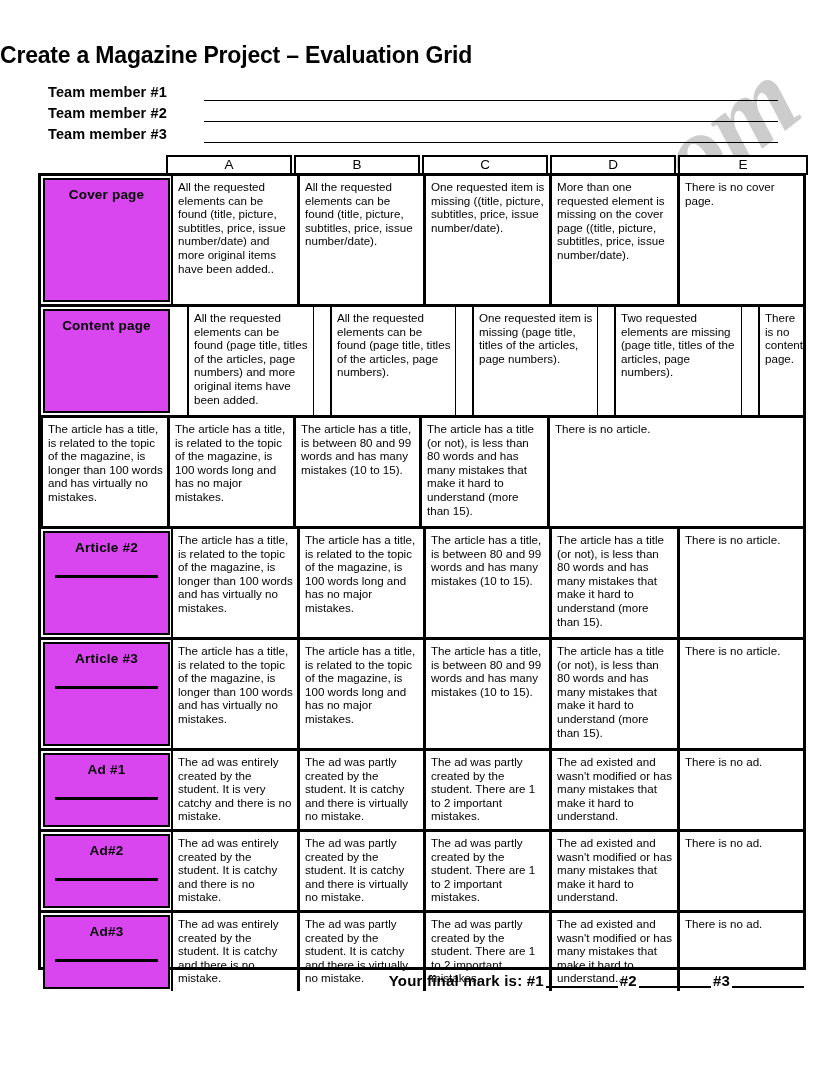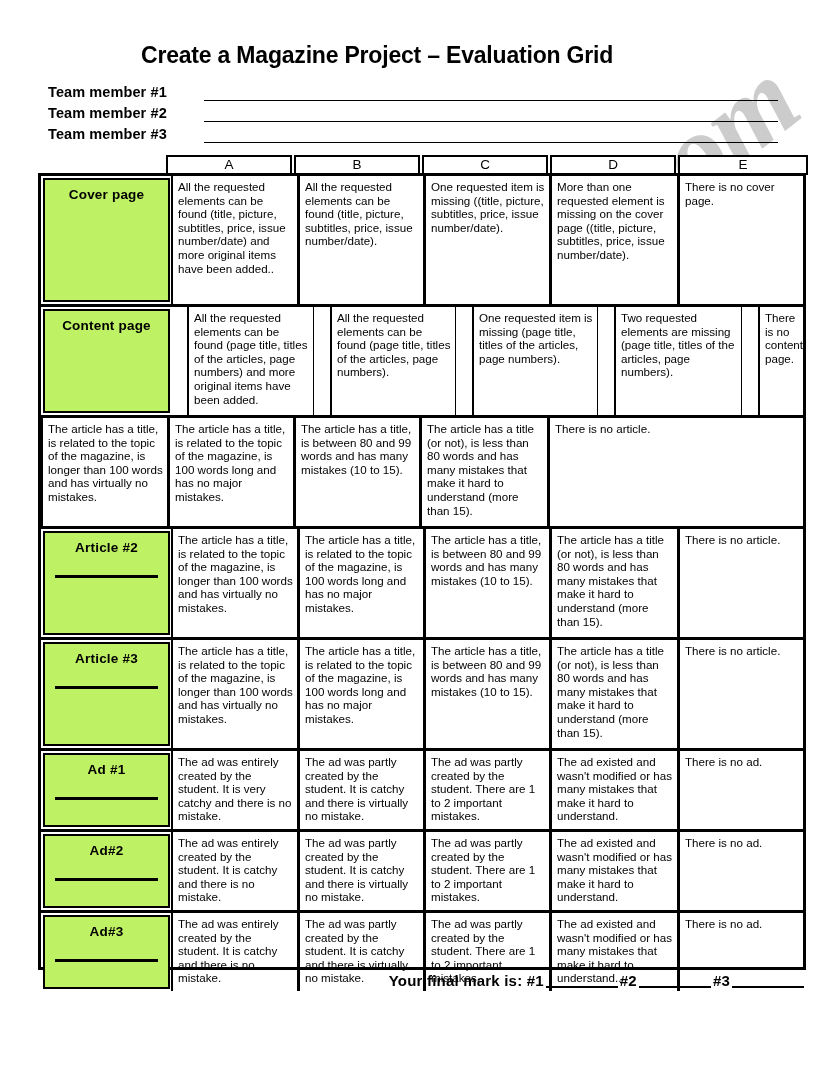--- a/index.html
+++ b/index.html
@@ -41,21 +41,20 @@
     transform: rotate(-38deg);
     transform-origin: 0 0;
   }
 
   
   #page-title {
     position: absolute;
     left: 0;
     top: 42px;
     width: 754px;
-    text-align: center;
     font-size: 23px;
     font-weight: 700;
     letter-spacing: -0.2px;
     z-index: 10;
   }
 
   
   #team-block {
     position: absolute;
     left: 48px;
@@ -141,21 +140,21 @@
   .r-art     { height: 108px; }
   .r-ad      { height: 78px; }
 
   .label-cell {
     flex: 0 0 127px;
     box-sizing: border-box;
     border: 2px solid #000;
     margin: 2px 1px 2px 2px;
     padding: 7px 4px 0 4px;
     text-align: center;
-    background: #bef264;
+    background: #d946ef;
     position: relative;
   }
   .label-text {
     font-size: 13.5px;
     font-weight: 700;
     letter-spacing: 0.2px;
     line-height: 15px;
     display: block;
   }
   .label-rule {

